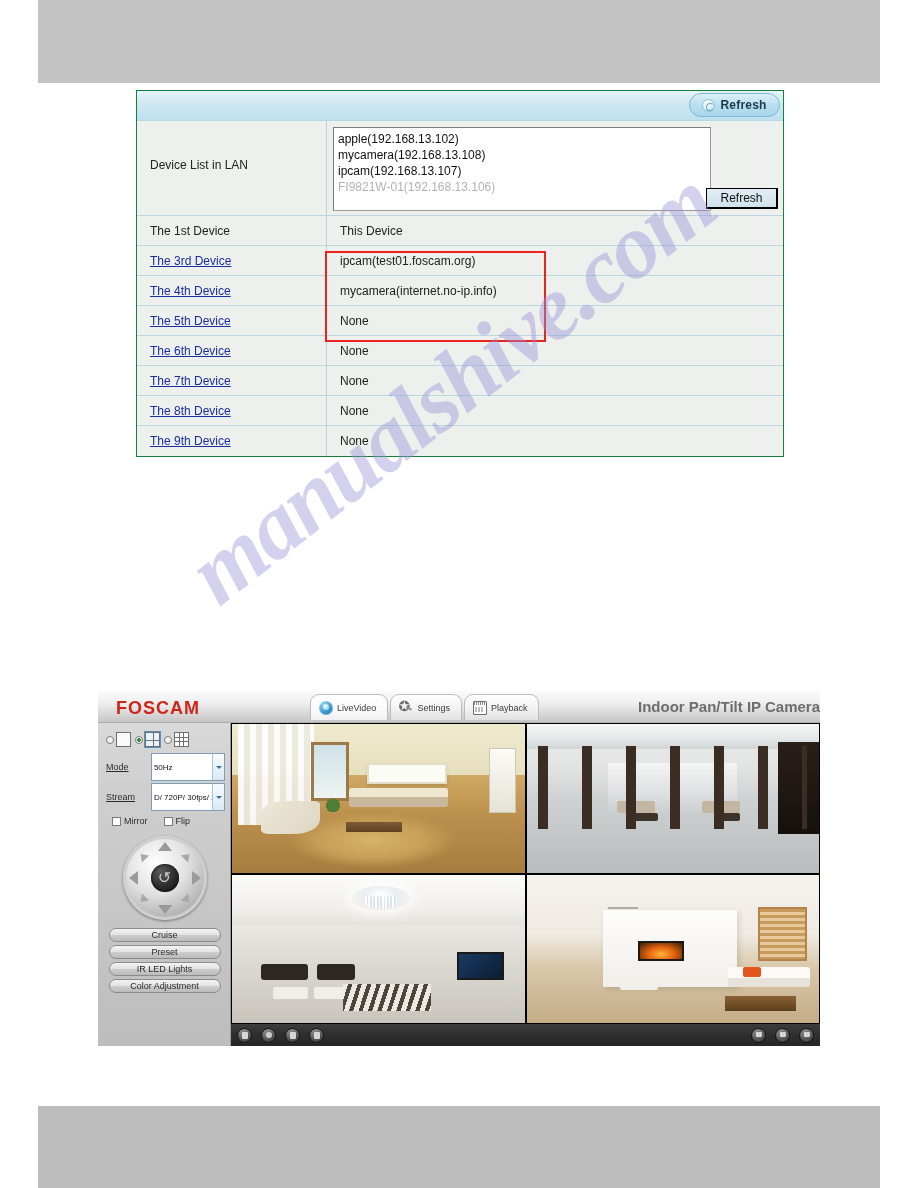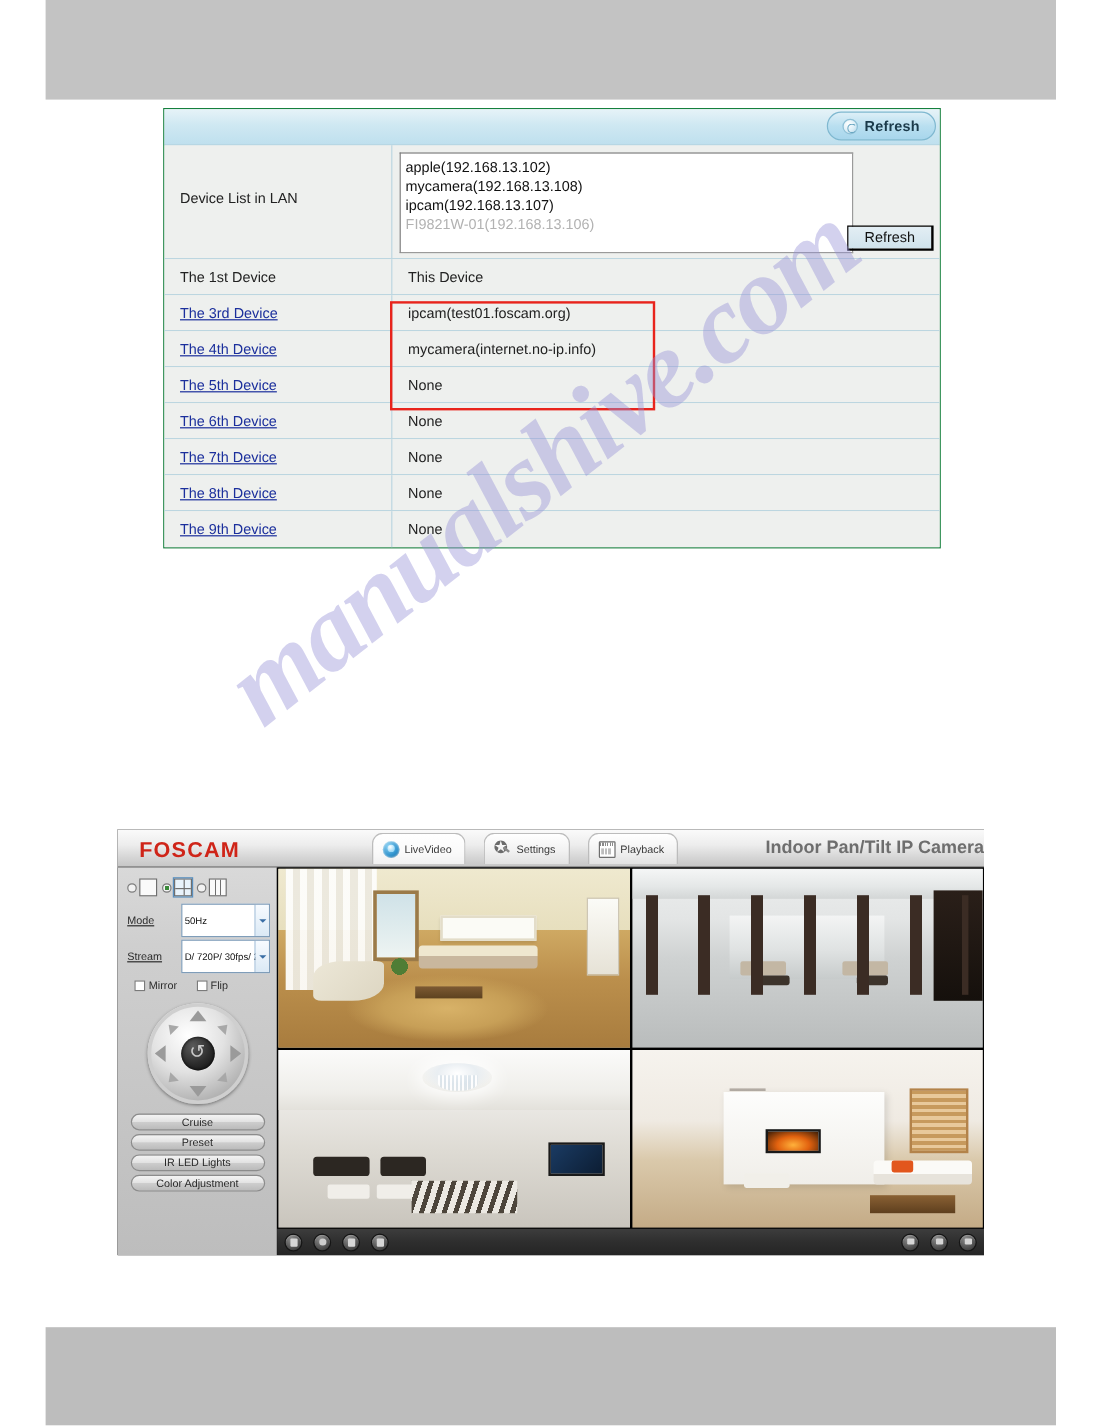--- a/index.html
+++ b/index.html
@@ -202,21 +202,21 @@
   }
   .foscam-logo {
     position: absolute; left: 18px; top: 7px;
     font-size: 18px; font-weight: bold;
     color: #cf2418;
     letter-spacing: 1px;
     font-family: "Liberation Sans", sans-serif;
   }
   .cam-tabs {
     position: absolute; left: 212px; top: 3px;
-    display: flex; align-items: flex-end; gap: 15px;
+    display: flex; align-items: flex-end; gap: 2px;
   }
   .cam-tab {
     height: 26px;
     padding: 0 11px 0 8px;
     display: flex; align-items: center; gap: 4px;
     background: linear-gradient(to bottom, #ffffff 0%, #f2f2f2 55%, #e2e2e2 100%);
     border: 1px solid #bcbcbc;
     border-bottom: none;
     border-radius: 9px 9px 0 0;
     font-size: 9px;

